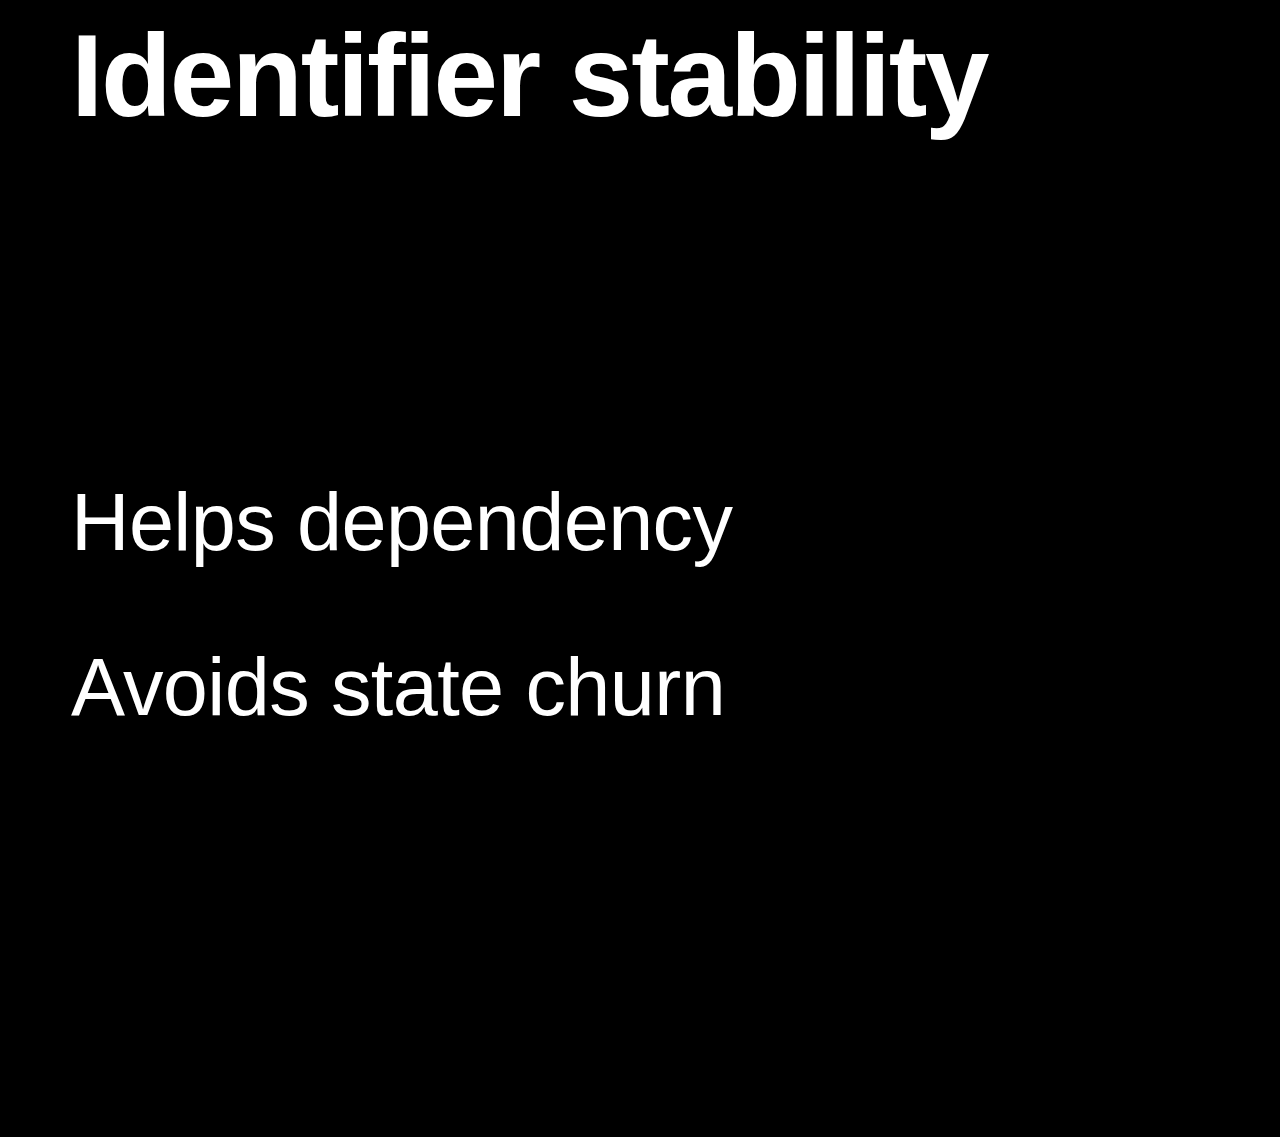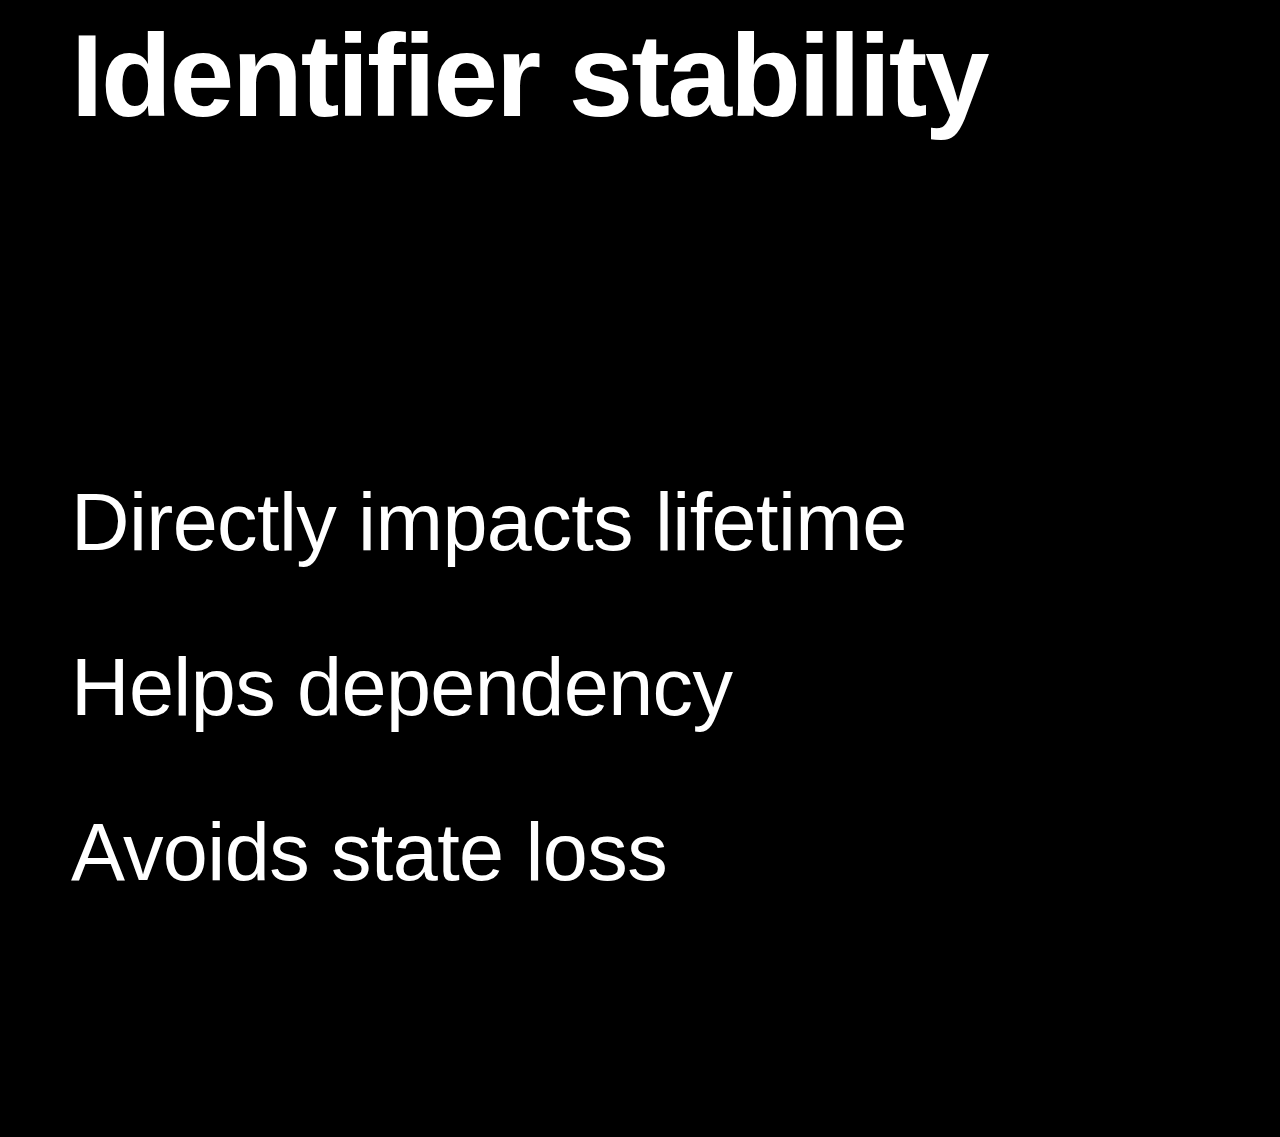--- a/index.html
+++ b/index.html
@@ -60,18 +60,17 @@
   }
 </style>
 </head>
 <body>
 
 <div class="slide">
 
   <h1 class="slide-title">Identifier stability</h1>
 
   <ul class="bullet-list">
-    <li class="bullet-item">Directly impacts lifetime</li>
     <li class="bullet-item">Helps dependency</li>
-    <li class="bullet-item">Avoids state loss</li>
+    <li class="bullet-item">Avoids state churn</li>
   </ul>
 
 </div>
 
 </body></html>

